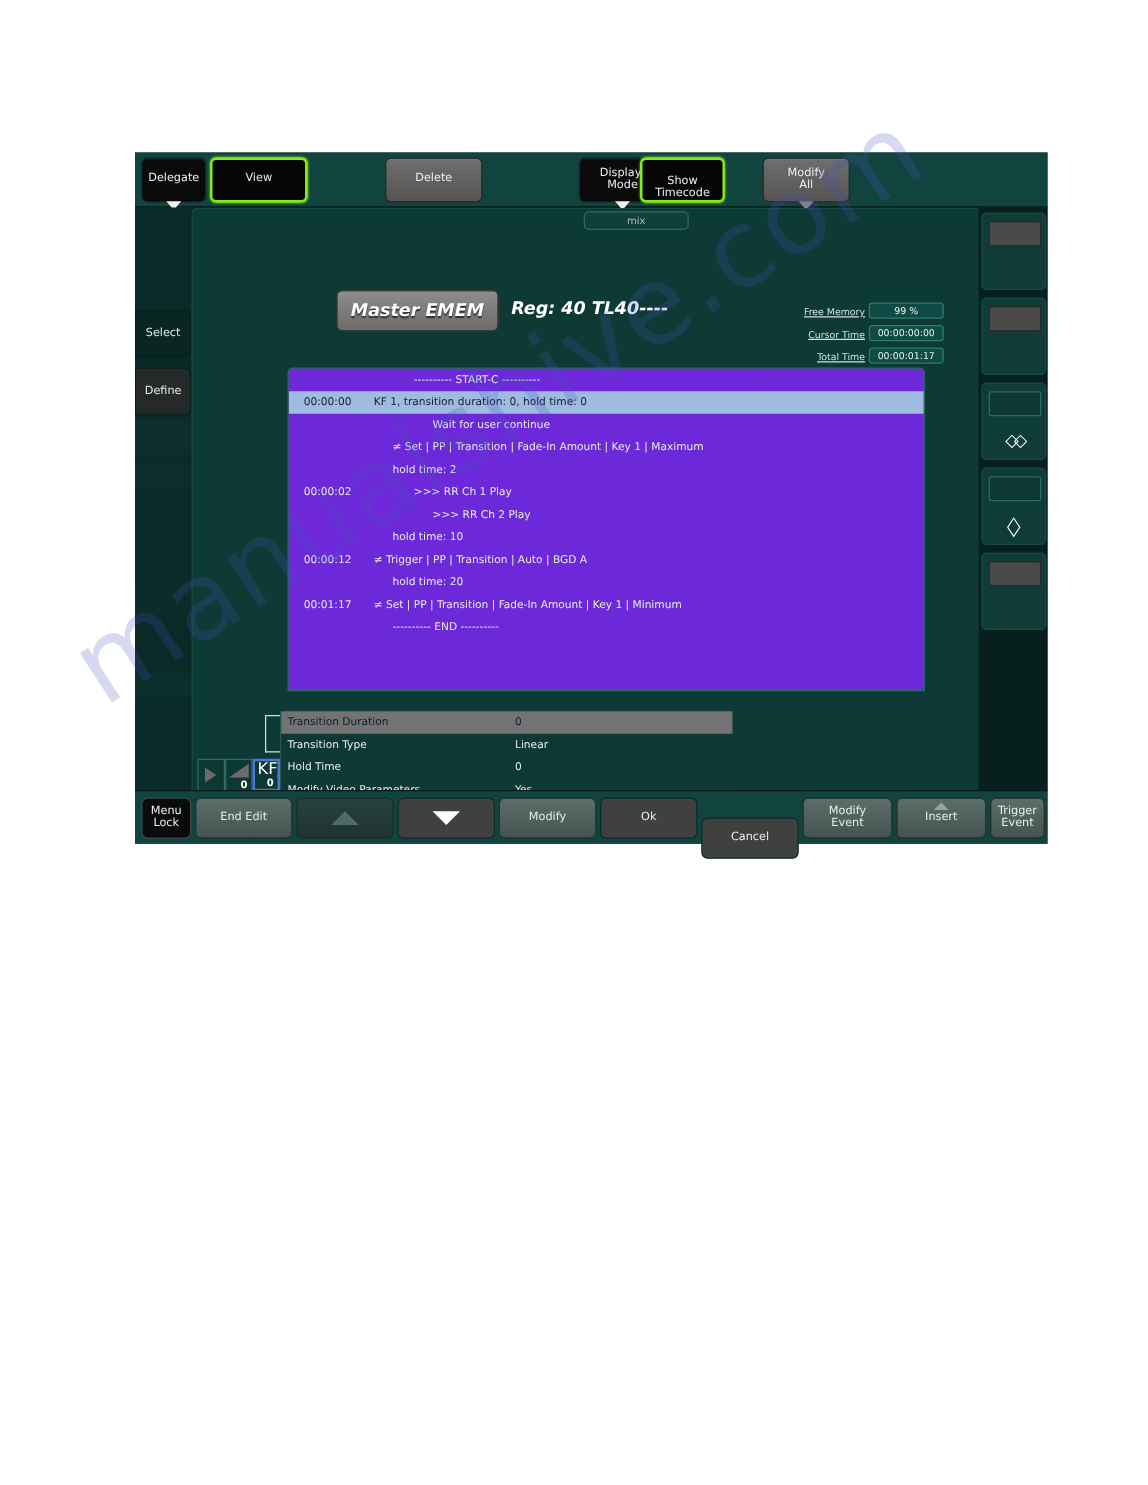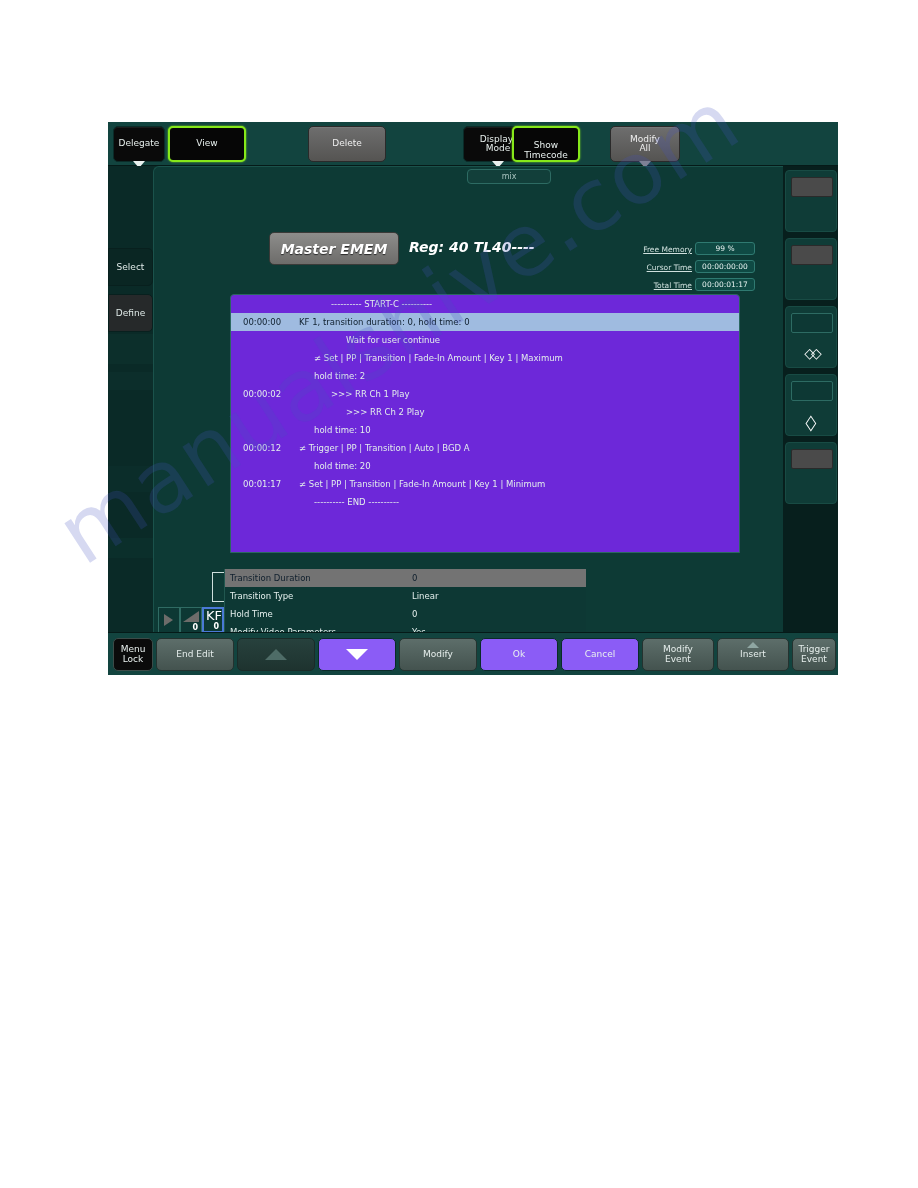--- a/index.html
+++ b/index.html
@@ -231,21 +231,21 @@
     background:#12443f;
     border-top:1px solid #051a18;
   }
   .bbtn {
     position:absolute; top:5px; height:33px;
     border-radius:5px;
     display:flex;align-items:center;justify-content:center;
     text-align:center; line-height:1.05;
     font-size:9px; color:#e9f1ef;
     border:1px solid #0a2b28;
-    background:#8b5cf6;
+    background:#404040;
     cursor:pointer;
   }
   .bbtn.grey {
     background:linear-gradient(#5d6e6a,#44534f);
     color:#e6eeec; border:1px solid #24322f;
   }
   .bbtn.greydim {
     background:linear-gradient(#27413d,#1e332f);
     color:#6d8884; border:1px solid #1a2b28;
   }
@@ -462,21 +462,21 @@
         </div>
         <div class="bbtn dark" style="left: 210px; width: 78px;">
           <span class="chev down"></span>
         </div>
         <div class="bbtn grey" style="left: 291px; width: 78px;">
           <span style="white-space: pre-line;">Modify</span>
         </div>
         <div class="bbtn dark" style="left: 372px; width: 78px;">
           <span style="white-space: pre-line;">Ok</span>
         </div>
-        <div class="bbtn dark" style="left: 453px; width: 78px;">
+        <div class="bbtn dark" style="left: 453px; width: 78px; margin-top: 16px;">
           <span style="white-space: pre-line;">Cancel</span>
         </div>
         <div class="bbtn grey" style="left: 534px; width: 72px;">
           <span style="white-space: pre-line;">Modify
 Event</span>
         </div>
         <div class="bbtn grey" style="left: 609px; width: 72px;">
           <span class="minitri"></span>
           <span style="white-space: pre-line;">Insert</span>
         </div>

